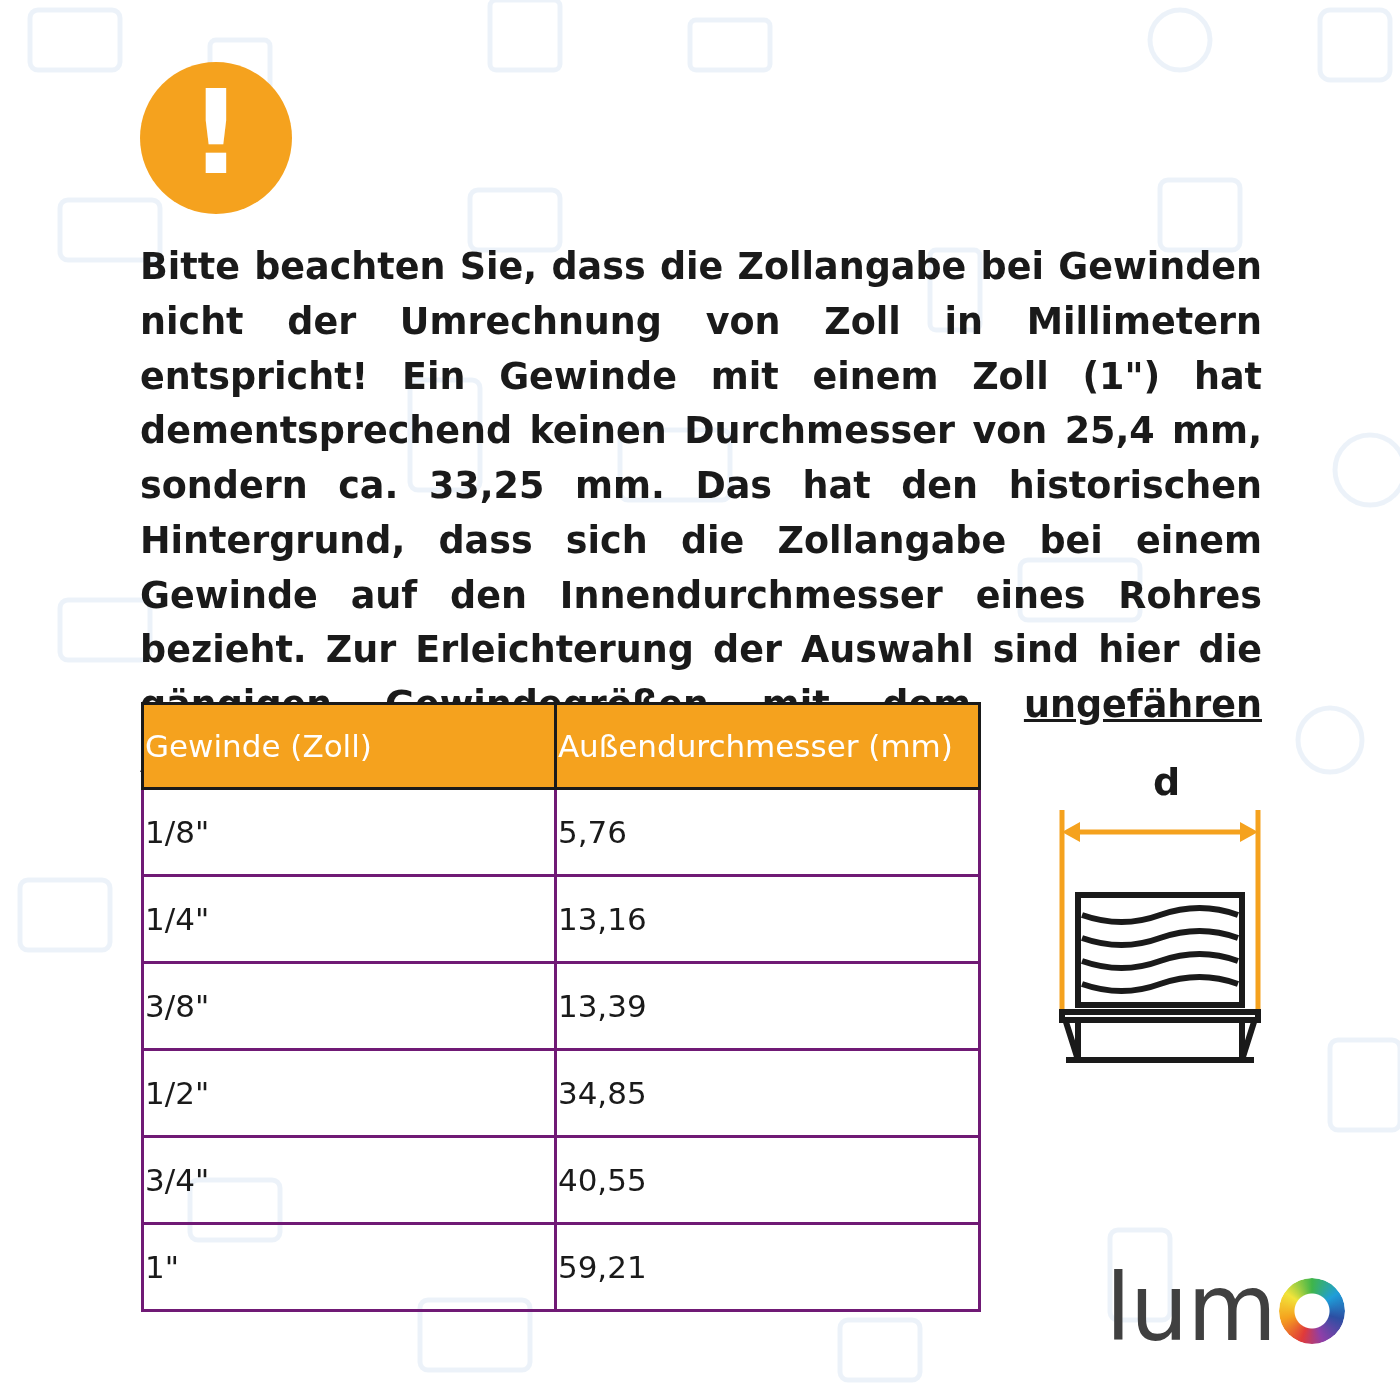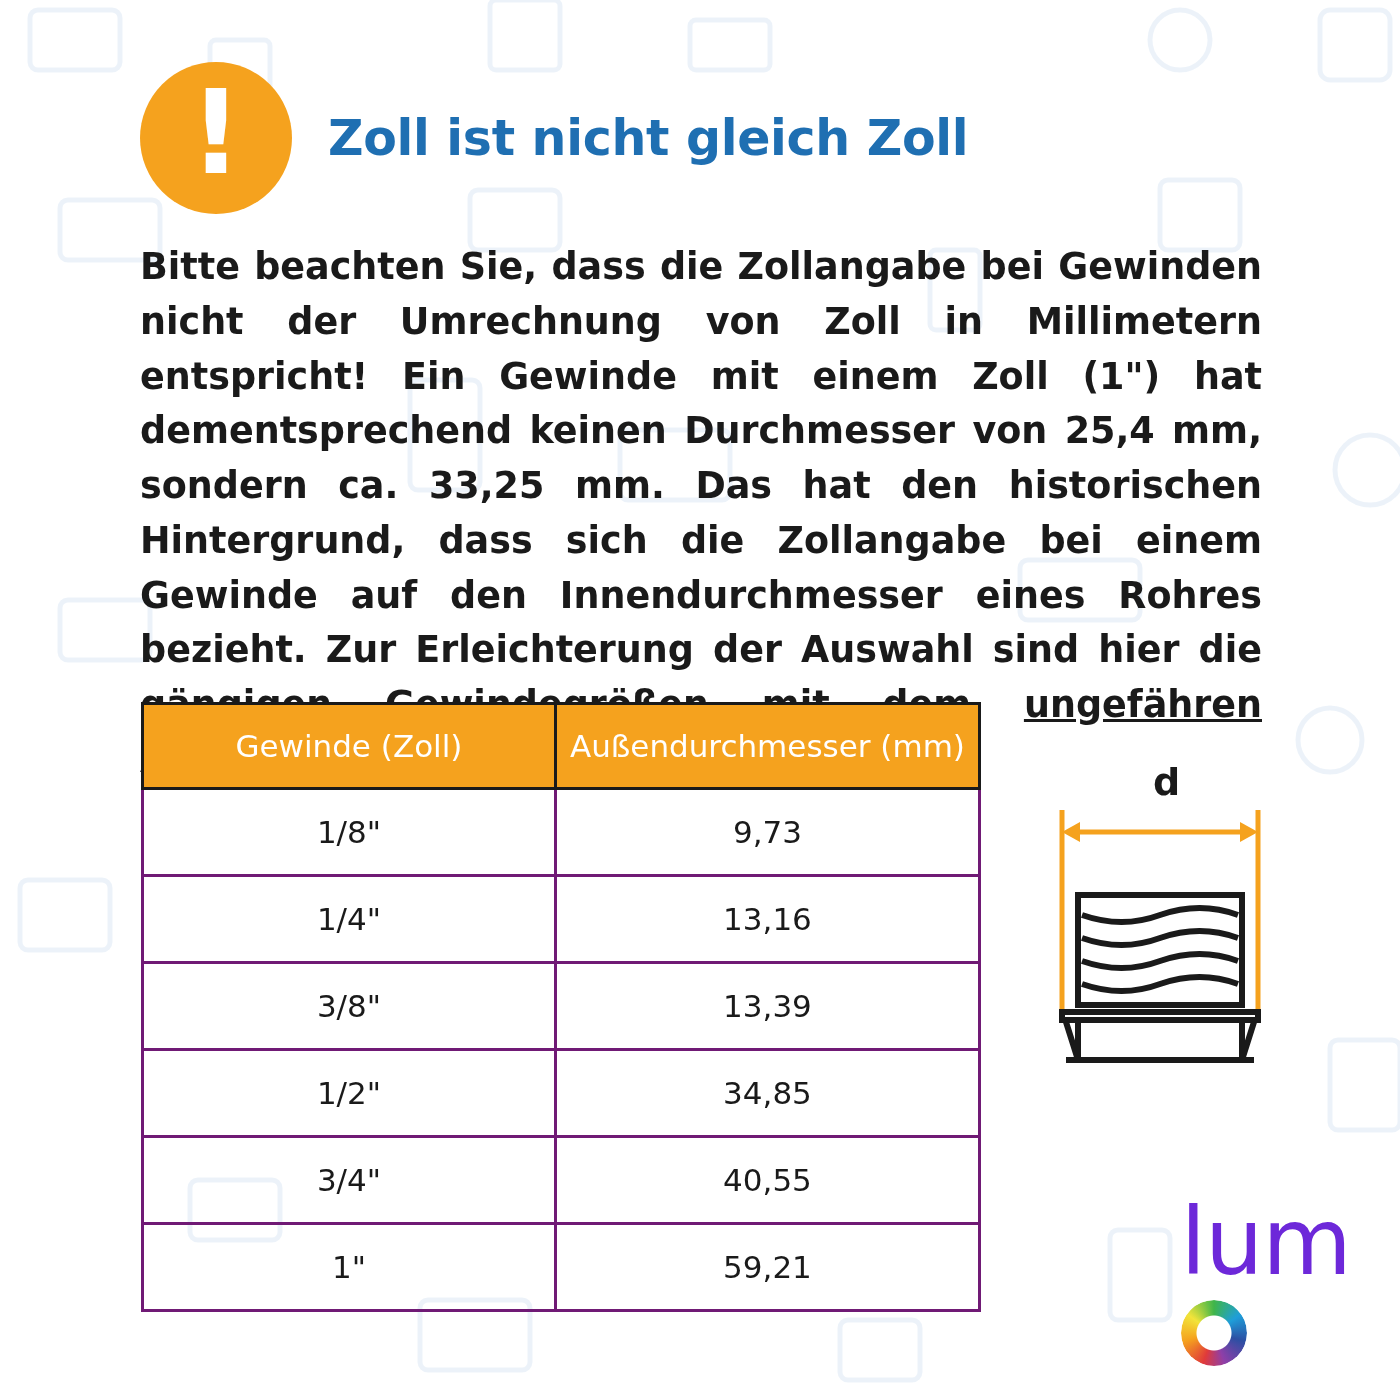--- a/index.html
+++ b/index.html
@@ -78,21 +78,21 @@
   
   .table {
     position: absolute;
     left: 141px;
     top: 702px;
     width: 840px;
     border-collapse: collapse;
   }
   .table th, .table td {
     border: 3px solid #701a75;
-    text-align: center;
+    text-align: left;
     font-size: 31px;
     color: #1a1a1a;
     height: 82px;
     font-weight: 400;
   }
   .table th {
     background: #f5a21e;
     color: #ffffff;
     font-weight: 400;
     font-size: 31px;
@@ -121,24 +121,23 @@
 
   
   .logo {
     position: absolute;
     right: 52px;
     bottom: 38px;
     display: flex;
     align-items: baseline;
     font-size: 92px;
     font-weight: 400;
-    color: #6d28d9;
+    color: #404040;
     letter-spacing: -1px;
     font-family: "DejaVu Sans", "Liberation Sans", sans-serif;
-    flex-direction: column;
   }
   .logo .o-ring {
     display: inline-block;
     width: 66px;
     height: 66px;
     border-radius: 50%;
     position: relative;
     margin: 0 3px;
     transform: translateY(4px);
     background:
@@ -186,40 +185,39 @@
       <rect x="930" y="250" width="50" height="80" rx="6"></rect>
       <rect x="210" y="40" width="60" height="60" rx="6"></rect>
     </g>
   </svg>
 </div>
 
 <div class="header">
   <div class="alert-badge">
     <span class="bang">!</span>
   </div>
-  <div class="title">Zoll ist nicht gleich Zoll</div>
 </div>
 
 <div class="paragraph"><span>Bitte beachten Sie, dass die Zollangabe bei Gewinden nicht der Umrechnung von Zoll in Millimetern entspricht! Ein Gewinde mit einem Zoll (1") hat dementsprechend keinen Durchmesser von 25,4 mm, sondern ca. 33,25 mm. Das hat den historischen Hintergrund, dass sich die Zollangabe bei einem Gewinde auf den Innendurchmesser eines Rohres bezieht. Zur Erleichterung der Auswahl sind hier die gängigen Gewindegrößen mit dem </span><span class="u">ungefähren</span><span> Außendurchmesser in mm.</span></div>
 
 <table class="table">
   <colgroup>
       <col class="c1">
       <col class="c2">
     </colgroup>
   <thead>
     <tr>
       <th>Gewinde (Zoll)</th>
       <th>Außendurchmesser (mm)</th>
     </tr>
   </thead>
   <tbody>
     <tr>
       <td>1/8"</td>
-      <td>9,73</td>
+      <td>5,76</td>
     </tr>
     <tr>
       <td>1/4"</td>
       <td>13,16</td>
     </tr>
     <tr>
       <td>3/8"</td>
       <td>13,39</td>
     </tr>
     <tr>

